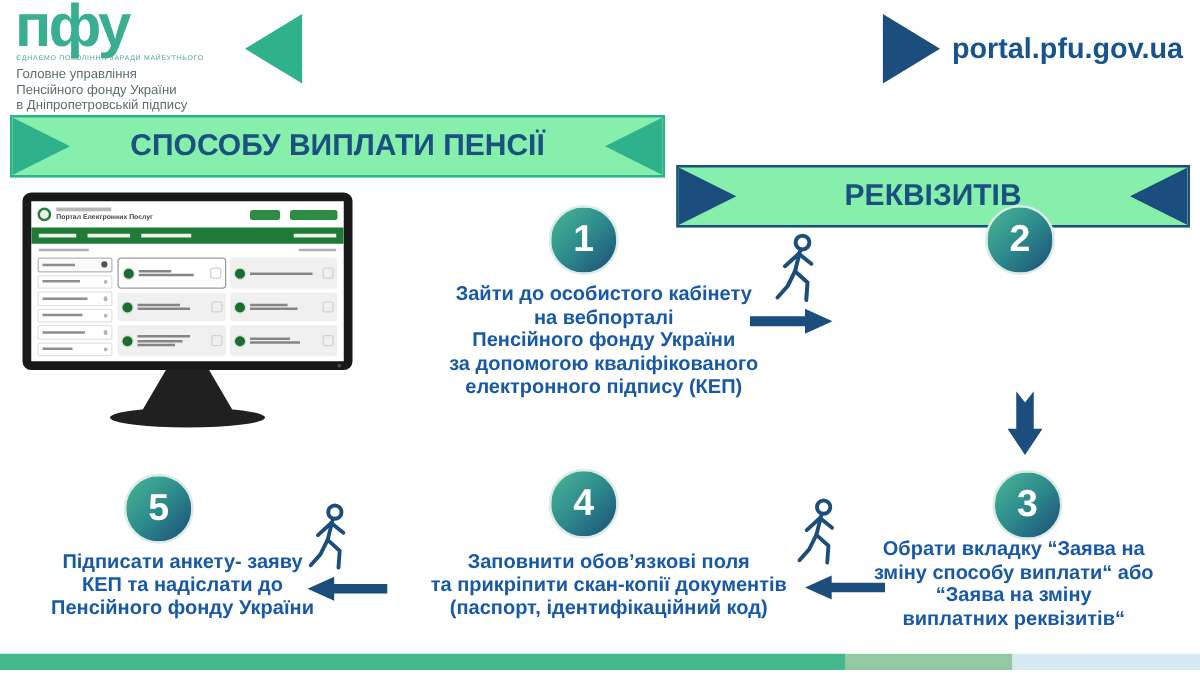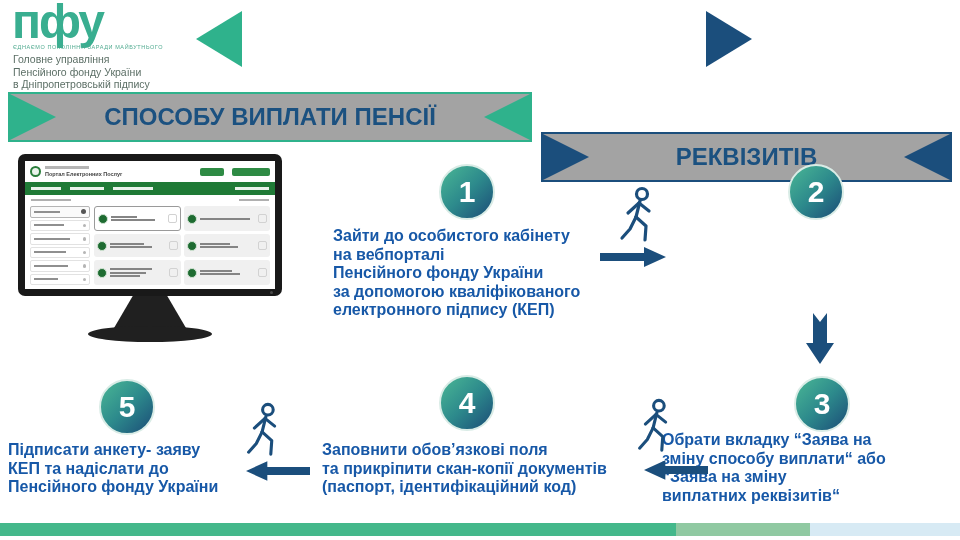--- a/index.html
+++ b/index.html
@@ -24,21 +24,21 @@
   .banner-rect { position:absolute; left:244px; top:7px; width:458px; height:62px;
                  background:linear-gradient(90deg,#49BD93,#2a7a94 55%,#1B4C77);
                  display:flex; align-items:center; justify-content:center;
                  color:#fff; font-size:42px; font-weight:bold; letter-spacing:2px; }
   .tri-right-navy { left:706px; top:11px; width:46px; height:56px; background:#1B4E7C;
                     clip-path:polygon(0 0,100% 50%,0 100%); }
   .portal-url { position:absolute; left:752px; top:25px; width:204px; text-align:center;
                 font-size:23px; font-weight:bold; color:#17538F; }
 
   
-  .branch { position:absolute; top:92px; height:50px; background:#a3a3a3; }
+  .branch { position:absolute; top:92px; height:50px; background:#86efac; }
   .branch-left  { left:8px;  width:524px; border:2px solid #2FB28C; }
   .branch-right { left:541px; width:411px; border:2px solid #1B4E7C;margin-top:40px; }
   .branch .lbl { position:absolute; inset:0; display:flex; align-items:center;
                  justify-content:center; font-size:24px; font-weight:bold; color:#1B5180; }
   .b-arr { position:absolute; top:0; height:100%; width:46px; }
   .b-arr.in-right { left:0;  clip-path:polygon(0 0,100% 50%,0 100%); }
   .b-arr.in-left  { right:0; clip-path:polygon(100% 0,0 50%,100% 100%); }
   .branch-left  .b-arr { background:#2FB28C; }
   .branch-right .b-arr { background:#1B4E7C; }
 
@@ -82,32 +82,32 @@
            border:1px solid #cfe3d2; flex:none; }
   .p-lines .bar { height:2px; background:#858585; margin:1.5px 0; }
   .p-glyph { margin-left:auto; width:9px; height:9px; border:1px solid #d2d2d2;
              border-radius:2px; flex:none; }
 
   
   .step-circle { position:absolute; width:56px; height:56px; border-radius:50%;
                  background:linear-gradient(135deg,#4AB795,#2d8a8c 50%,#1B4C77);
                  border:2px solid #d9ece6; color:#fff; font-size:30px; font-weight:bold;
                  display:flex; align-items:center; justify-content:center; }
-  .step-text { position:absolute; text-align:left; white-space:pre-line;
+  .step-text { position:absolute; text-align:center; white-space:pre-line;
                font-weight:bold; color:#1758A7; font-size:16px; line-height:18.5px; }
   #c1 { left:439px; top:164px; }
   #c2 { left:788px; top:164px; }
   #c3 { left:794px; top:376px; }
   #c4 { left:439px; top:375px; }
   #c5 { left:99px;  top:379px; }
   #t1 { left:333px; top:227px; width:300px; }
   #t2 { left:660px; top:231px; width:300px; }
   #t3 { left:662px; top:431px; width:298px; }
   #t4 { left:322px; top:441px; width:330px; }
-  #t5 { left:8px;   top:441px; width:244px; }
+  #t5 { left:24px;   top:441px; width:244px; }
 
   .flow { position:absolute; }
   #wk1 { left:616px; top:186px; }
   #ar1 { left:600px; top:247px; }
   #ad1 { left:806px; top:313px; }
   #wk2 { left:634px; top:398px; }
   #al1 { left:644px; top:460px; }
   #wk3 { left:243px; top:402px; }
   #al2 { left:246px; top:461px; }
 
@@ -123,20 +123,21 @@
 <div id="stage">
 
   <div class="logo-text">пфу</div>
   <div class="tagline">ЄДНАЄМО ПОКОЛІННЯ ЗАРАДИ МАЙБУТНЬОГО</div>
   <div class="department">Головне управління
 Пенсійного фонду України
 в Дніпропетровській підпису</div>
 
   <div class="tri tri-left-teal"></div>
   <div class="tri tri-right-navy"></div>
+  <div class="portal-url">portal.pfu.gov.ua</div>
 
   <div class="branch branch-left">
     <div class="b-arr in-right"></div>
     <div class="b-arr in-left"></div>
     <div class="lbl">СПОСОБУ ВИПЛАТИ ПЕНСІЇ</div>
   </div>
   <div class="branch branch-right">
     <div class="b-arr in-right"></div>
     <div class="b-arr in-left"></div>
     <div class="lbl">РЕКВІЗИТІВ</div>

